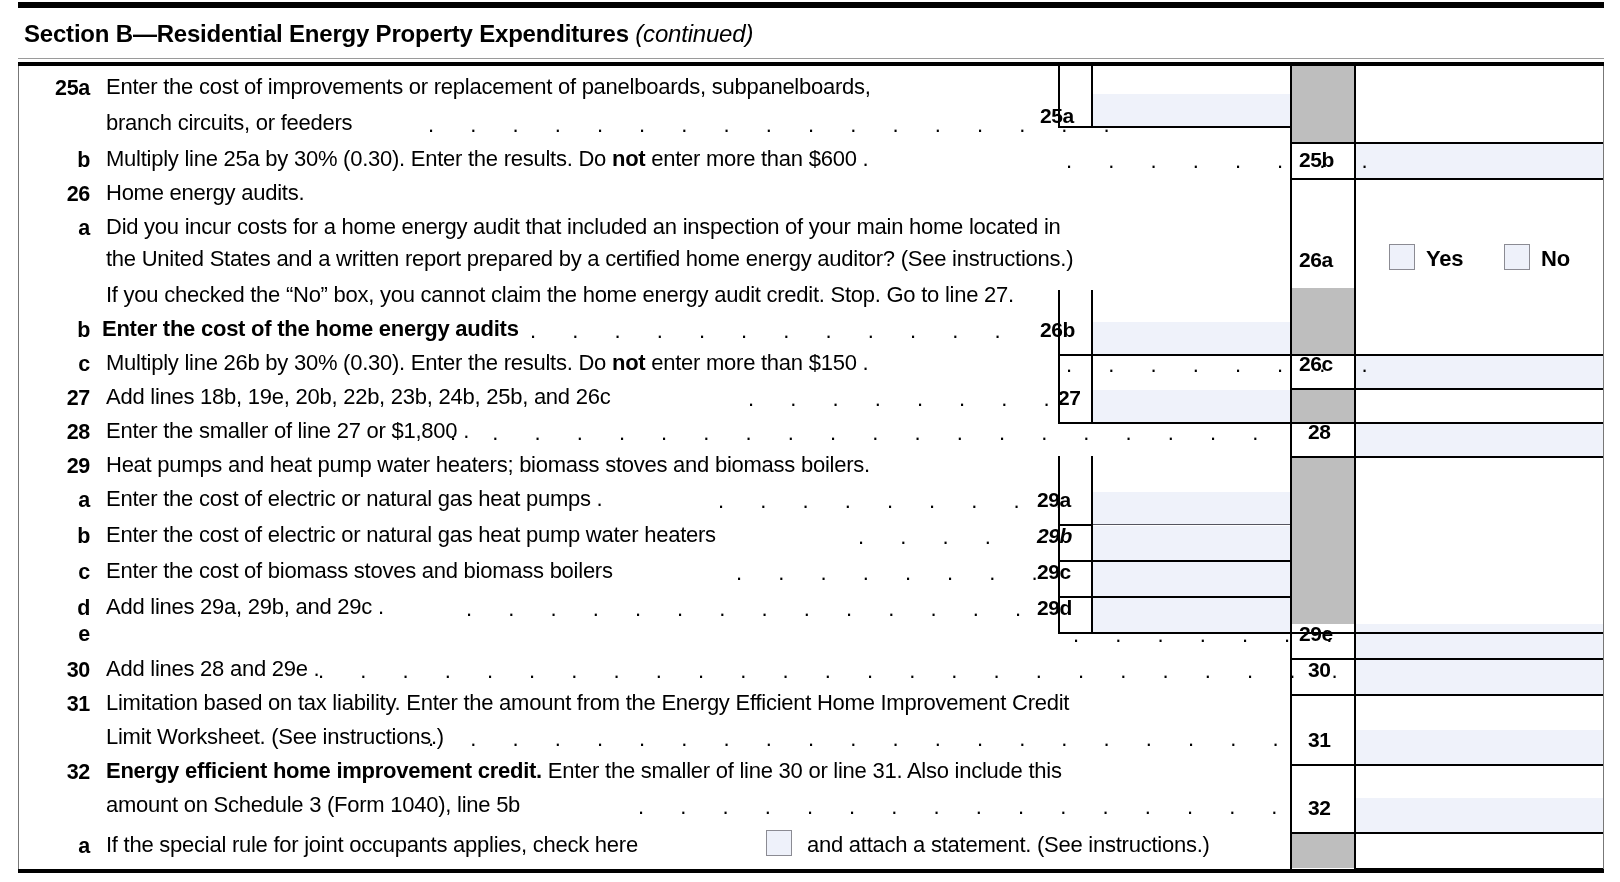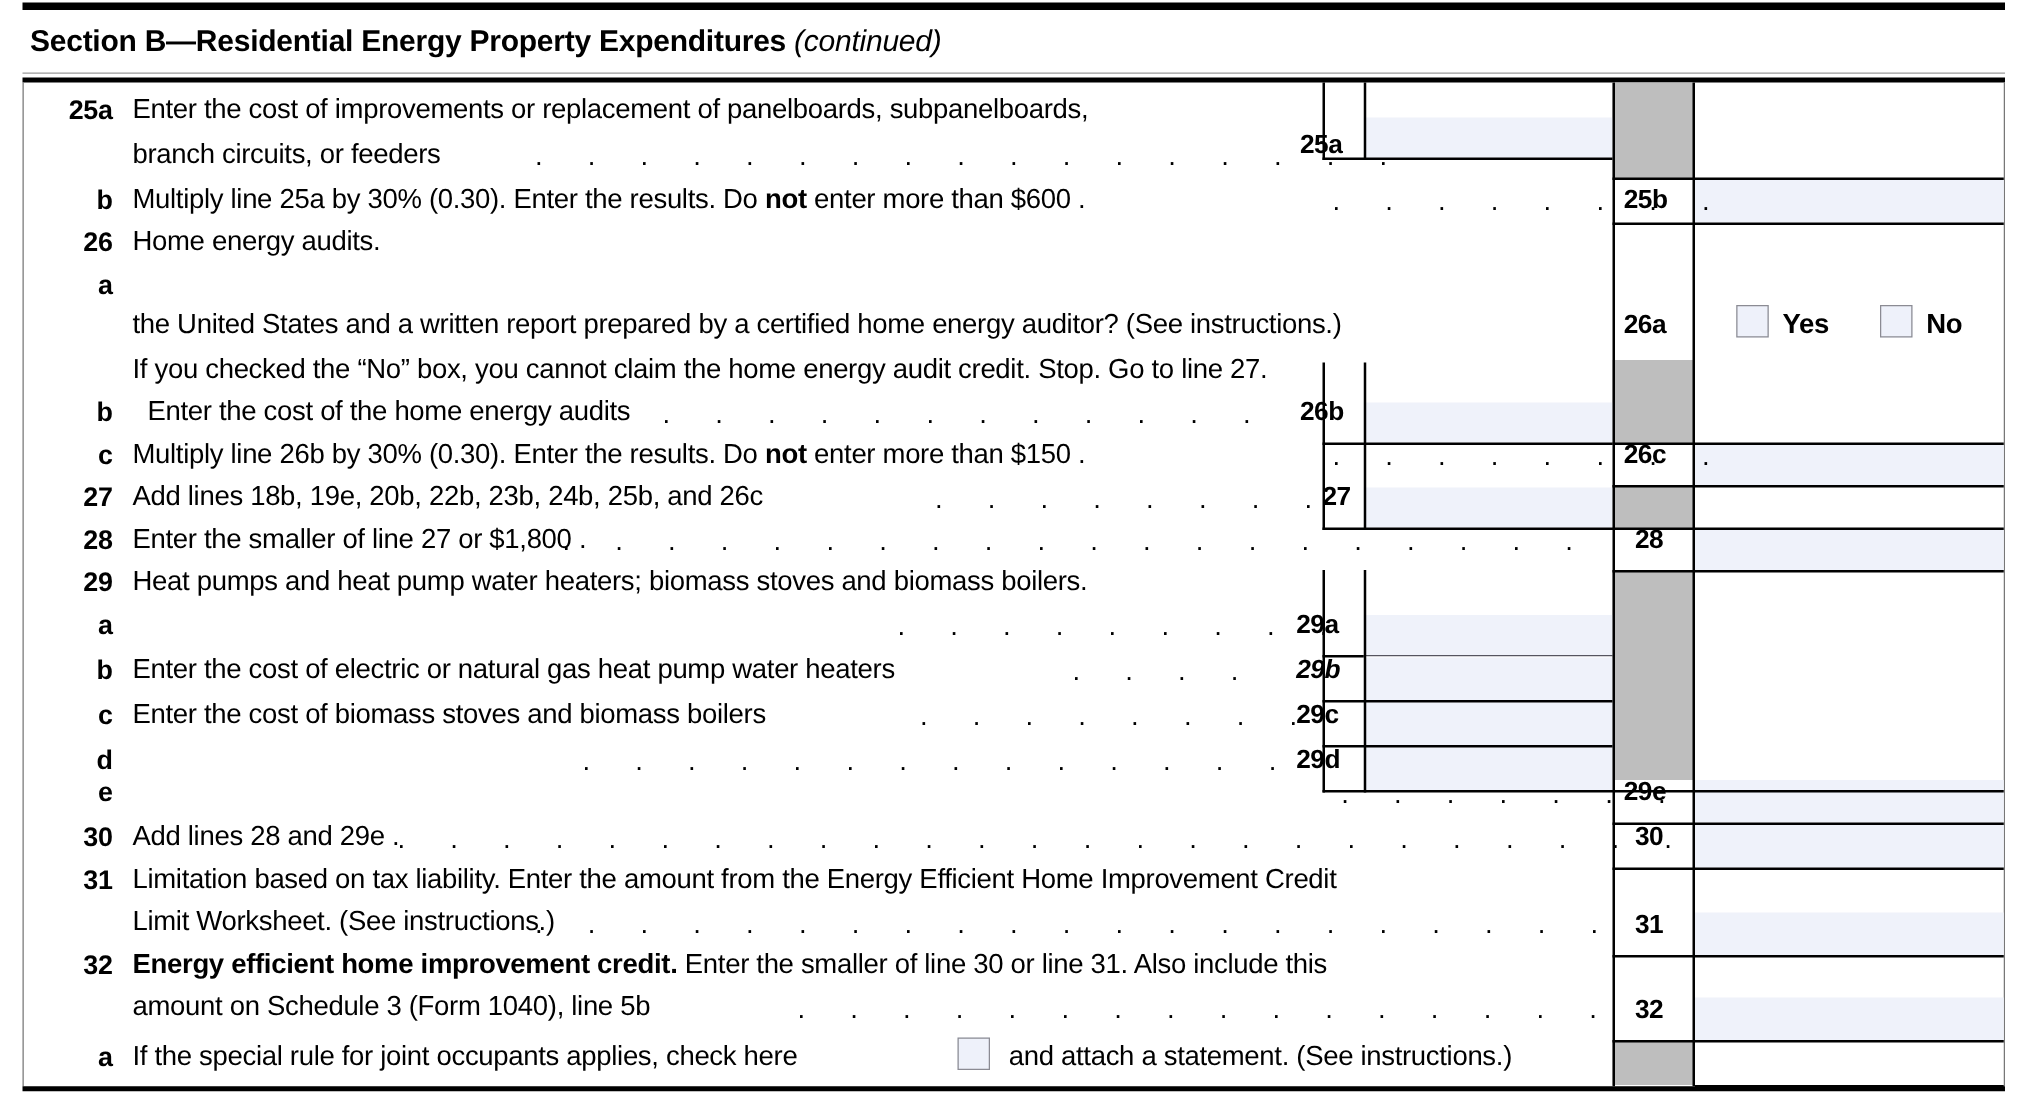--- a/index.html
+++ b/index.html
@@ -120,31 +120,32 @@
 
     <div class="ln" style="left:0px;top:82px;width:72px;">b</div>
     <div class="txt" style="left:88px;top:82px;"><span>Multiply line 25a by 30% (0.30). Enter the results. Do </span><b>not</b><span> enter more than $600 .</span></div>
     <div class="dots" style="left: 1048px; top: 82px; letter-spacing: 15px;">. . . . . . . .</div>
     <div class="boxnum" style="left:1281px;top:82px;">25b</div>
 
     <div class="ln" style="left:0px;top:116px;width:72px;">26</div>
     <div class="txt" style="left:88px;top:116px;">Home energy audits.</div>
 
     <div class="ln" style="left:0px;top:150px;width:72px;">a</div>
+    <div class="txt" style="left:88px;top:150px;">Did you incur costs for a home energy audit that included an inspection of your main home located in</div>
     <div class="txt" style="left:88px;top:182px;">the United States and a written report prepared by a certified home energy auditor? (See instructions.)</div>
     <div class="boxnum" style="left:1281px;top:182px;">26a</div>
     <div class="cb" style="left:1371px;top:178px;width:26px;height:26px;"></div>
     <div class="cblabel" style="left:1408px;top:180px;">Yes</div>
     <div class="cb" style="left:1486px;top:178px;width:26px;height:26px;"></div>
     <div class="cblabel" style="left:1523px;top:180px;">No</div>
 
     <div class="txt" style="left:88px;top:218px;">If you checked the “No” box, you cannot claim the home energy audit credit. Stop. Go to line 27.</div>
 
     <div class="ln" style="left:0px;top:252px;width:72px;">b</div>
-    <div class="txt" style="left:100px;top:252px;">Enter the cost of the home energy audits</div>
+    <div class="txt" style="left:84px;top:252px;font-weight:bold;">Enter the cost of the home energy audits</div>
     <div class="dots" style="left: 512px; top: 252px; letter-spacing: 15px;">. . . . . . . . . . . .</div>
     <div class="boxnum" style="left:1022px;top:252px;">26b</div>
 
     <div class="ln" style="left:0px;top:286px;width:72px;">c</div>
     <div class="txt" style="left:88px;top:286px;"><span>Multiply line 26b by 30% (0.30). Enter the results. Do </span><b>not</b><span> enter more than $150 .</span></div>
     <div class="dots" style="left: 1048px; top: 286px; letter-spacing: 15px;">. . . . . . . .</div>
     <div class="boxnum" style="left:1281px;top:286px;">26c</div>
 
     <div class="ln" style="left:0px;top:320px;width:72px;">27</div>
     <div class="txt" style="left:88px;top:320px;">Add lines 18b, 19e, 20b, 22b, 23b, 24b, 25b, and 26c</div>
@@ -153,34 +154,36 @@
 
     <div class="ln" style="left:0px;top:354px;width:72px;">28</div>
     <div class="txt" style="left:88px;top:354px;">Enter the smaller of line 27 or $1,800 .</div>
     <div class="dots" style="left: 432px; top: 354px; letter-spacing: 15px;">. . . . . . . . . . . . . . . . . . . .</div>
     <div class="boxnum" style="left:1290px;top:354px;">28</div>
 
     <div class="ln" style="left:0px;top:388px;width:72px;">29</div>
     <div class="txt" style="left:88px;top:388px;">Heat pumps and heat pump water heaters; biomass stoves and biomass boilers.</div>
 
     <div class="ln" style="left:0px;top:422px;width:72px;">a</div>
+    <div class="txt" style="left:88px;top:422px;">Enter the cost of electric or natural gas heat pumps .</div>
     <div class="dots" style="left: 700px; top: 422px; letter-spacing: 15px;">. . . . . . . . .</div>
     <div class="boxnum" style="left:1019px;top:422px;">29a</div>
 
     <div class="ln" style="left:0px;top:458px;width:72px;">b</div>
     <div class="txt" style="left:88px;top:458px;">Enter the cost of electric or natural gas heat pump water heaters</div>
     <div class="dots" style="left: 840px; top: 458px; letter-spacing: 15px;">. . . .</div>
     <div class="boxnum" style="left:1019px;top:458px;font-style:italic;">29b</div>
 
     <div class="ln" style="left:0px;top:494px;width:72px;">c</div>
     <div class="txt" style="left:88px;top:494px;">Enter the cost of biomass stoves and biomass boilers</div>
     <div class="dots" style="left: 718px; top: 494px; letter-spacing: 15px;">. . . . . . . .</div>
     <div class="boxnum" style="left:1019px;top:494px;">29c</div>
 
     <div class="ln" style="left:0px;top:530px;width:72px;">d</div>
+    <div class="txt" style="left:88px;top:530px;">Add lines 29a, 29b, and 29c .</div>
     <div class="dots" style="left: 448px; top: 530px; letter-spacing: 15px;">. . . . . . . . . . . . . .</div>
     <div class="boxnum" style="left:1019px;top:530px;">29d</div>
 
     <div class="ln" style="left:0px;top:556px;width:72px;">e</div>
     <div class="dots" style="left: 1055px; top: 556px; letter-spacing: 15px;">. . . . . . .</div>
     <div class="boxnum" style="left:1281px;top:556px;">29e</div>
 
     <div class="ln" style="left:0px;top:592px;width:72px;">30</div>
     <div class="txt" style="left:88px;top:592px;">Add lines 28 and 29e .</div>
     <div class="dots" style="left: 300px; top: 592px; letter-spacing: 15px;">. . . . . . . . . . . . . . . . . . . . . . . . .</div>

